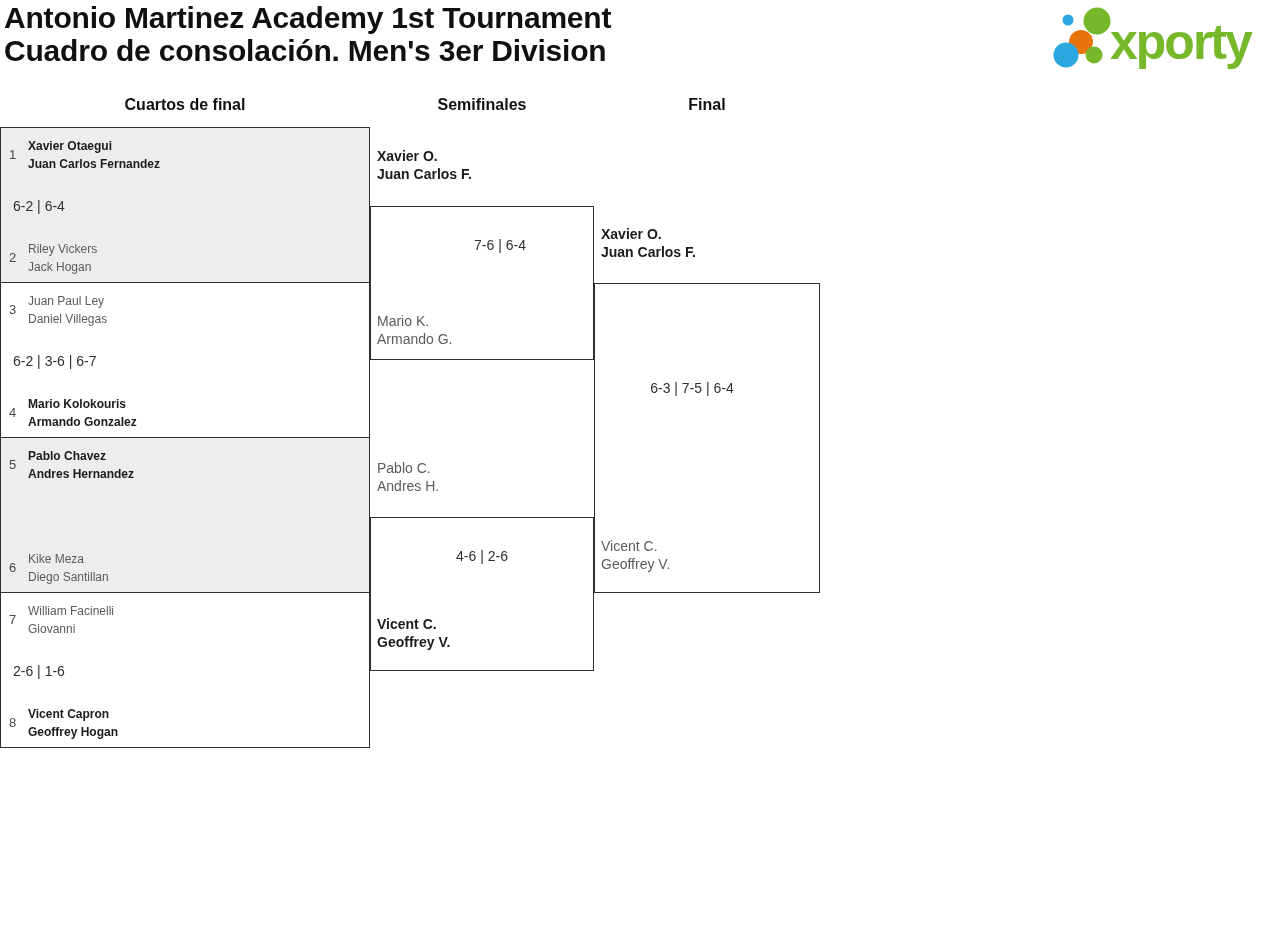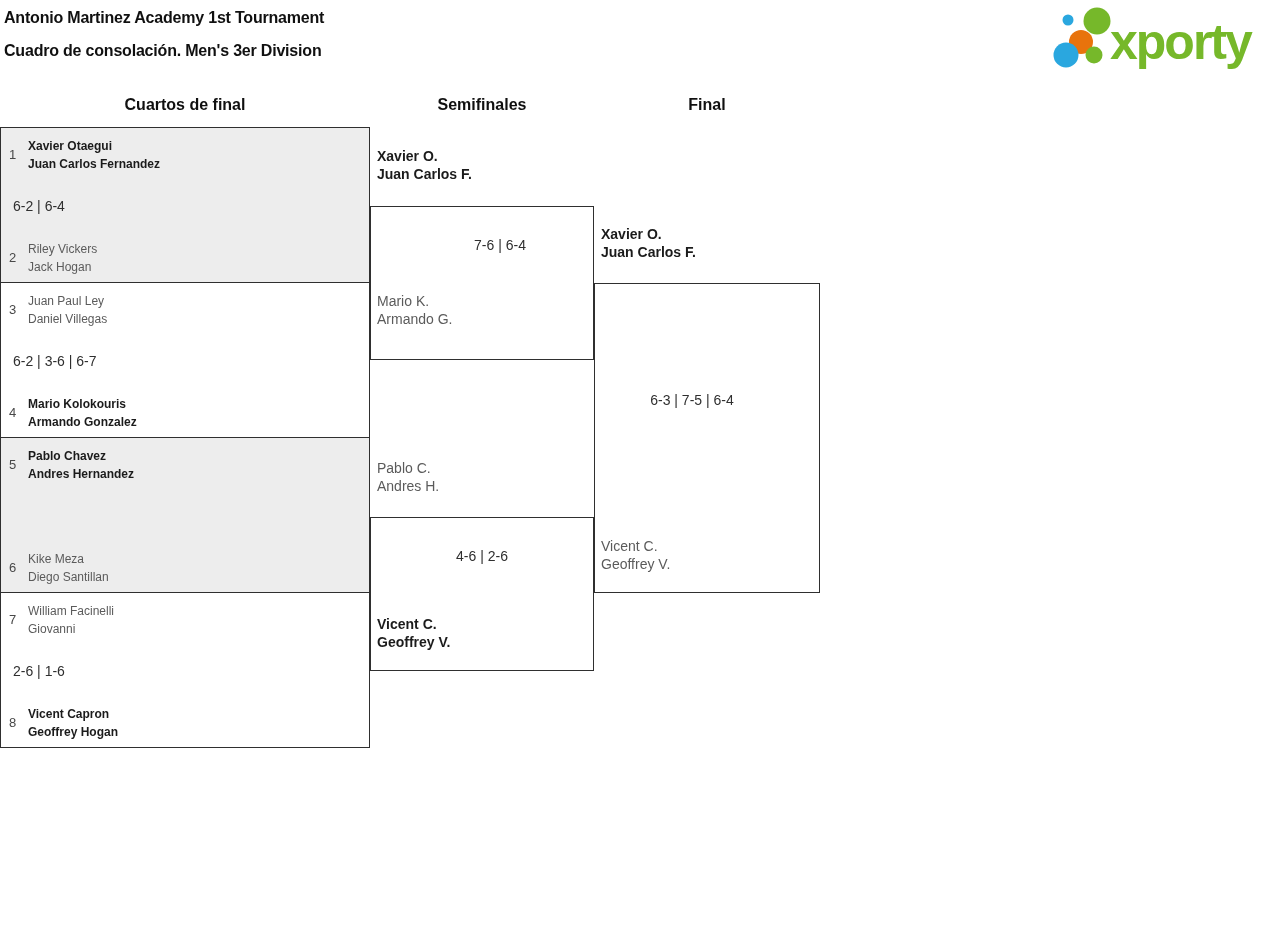--- a/index.html
+++ b/index.html
@@ -3,21 +3,21 @@
 <meta charset="utf-8">
 <style>
   * { margin:0; padding:0; box-sizing:border-box; }
   html,body { background:#ffffff; }
   .page {
     position:relative; width:1280px; height:949px; overflow:hidden;
     background:#ffffff; font-family:"Liberation Sans", sans-serif; color:#101010;
   }
 
   
-  .title { position:absolute; left:4px; top:1px; font-size:16px; font-weight:700;
+  .title { position:absolute; left:4px; top:1px; font-size:30px; font-weight:700;
            line-height:33px; letter-spacing:-0.2px; color:#101010; }
   .logo { position:absolute; left:1046px; top:3px; width:230px; height:66px; display:block; cursor:pointer; }
 
   
   .round-label { position:absolute; top:96px; font-size:16px; font-weight:700;
                  text-align:center; color:#101010; }
   .rl-0 { left:0; width:370px; }
   .rl-1 { left:370px; width:224px; }
   .rl-2 { left:594px; width:226px; }
 
@@ -37,30 +37,30 @@
            font-size:14px; color:#2f2f2f; }
 
   
   .box { position:absolute; border:1px solid #2f2f2f; background:transparent; }
   .sf-box-0 { left:370px; top:206px; width:224px; height:154px; }
   .sf-box-1 { left:370px; top:517px; width:224px; height:154px; }
   .final-box { left:594px; top:283px; width:226px; height:310px; }
 
   .adv { position:absolute; font-size:14px; line-height:18px; }
   .sf0-t1 { left:377px; top:147px; }
-  .sf0-t2 { left:377px; top:292px; }
+  .sf0-t2 { left:377px; top:312px; }
   .sf1-t1 { left:377px; top:459px; }
   .sf1-t2 { left:377px; top:615px; }
   .fin-t1 { left:601px; top:225px; }
   .fin-t2 { left:601px; top:537px; }
 
   .adv-score { position:absolute; font-size:14px; color:#2f2f2f; text-align:center; }
   .sf0-score { left:370px; width:260px; top:237px; }
   .sf1-score { left:370px; width:224px; top:548px; }
-  .fin-score { left:594px; width:196px; top:392px; }
+  .fin-score { left:594px; width:196px; top:380px; }
 </style>
 </head>
 <body>
 
 <div class="page">
 
   <div class="title">
     <div>Antonio Martinez Academy 1st Tournament</div>
     <div>Cuadro de consolación. Men's 3er Division</div>
   </div>

